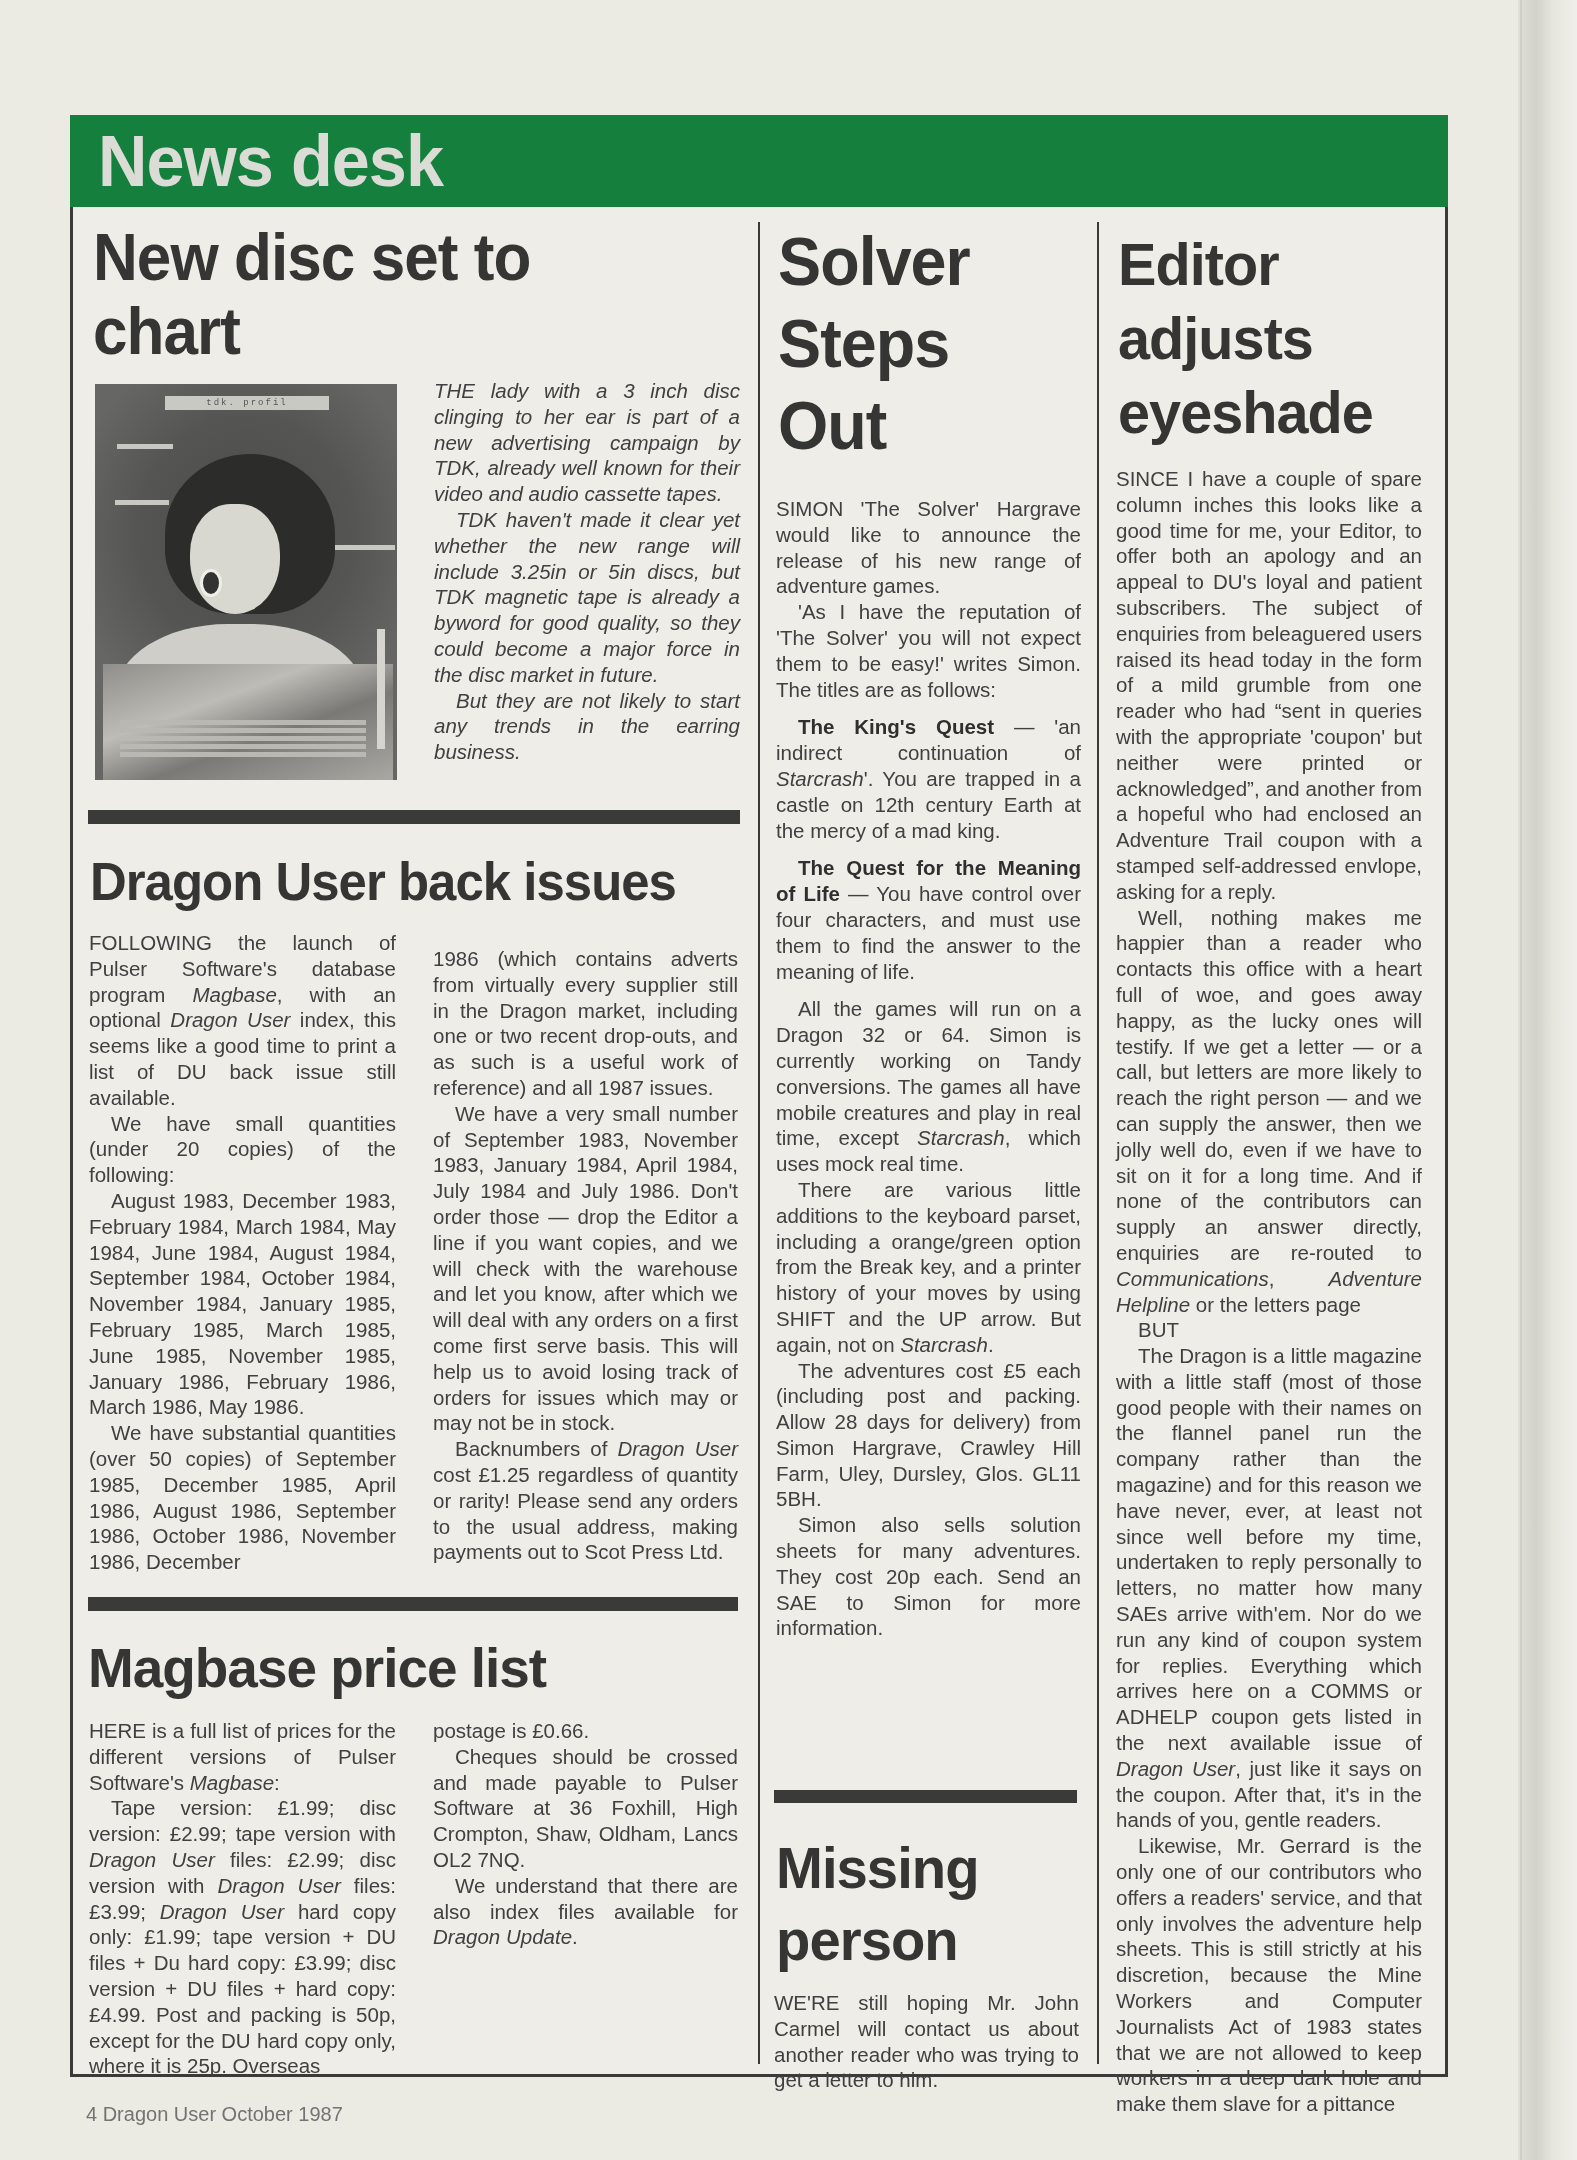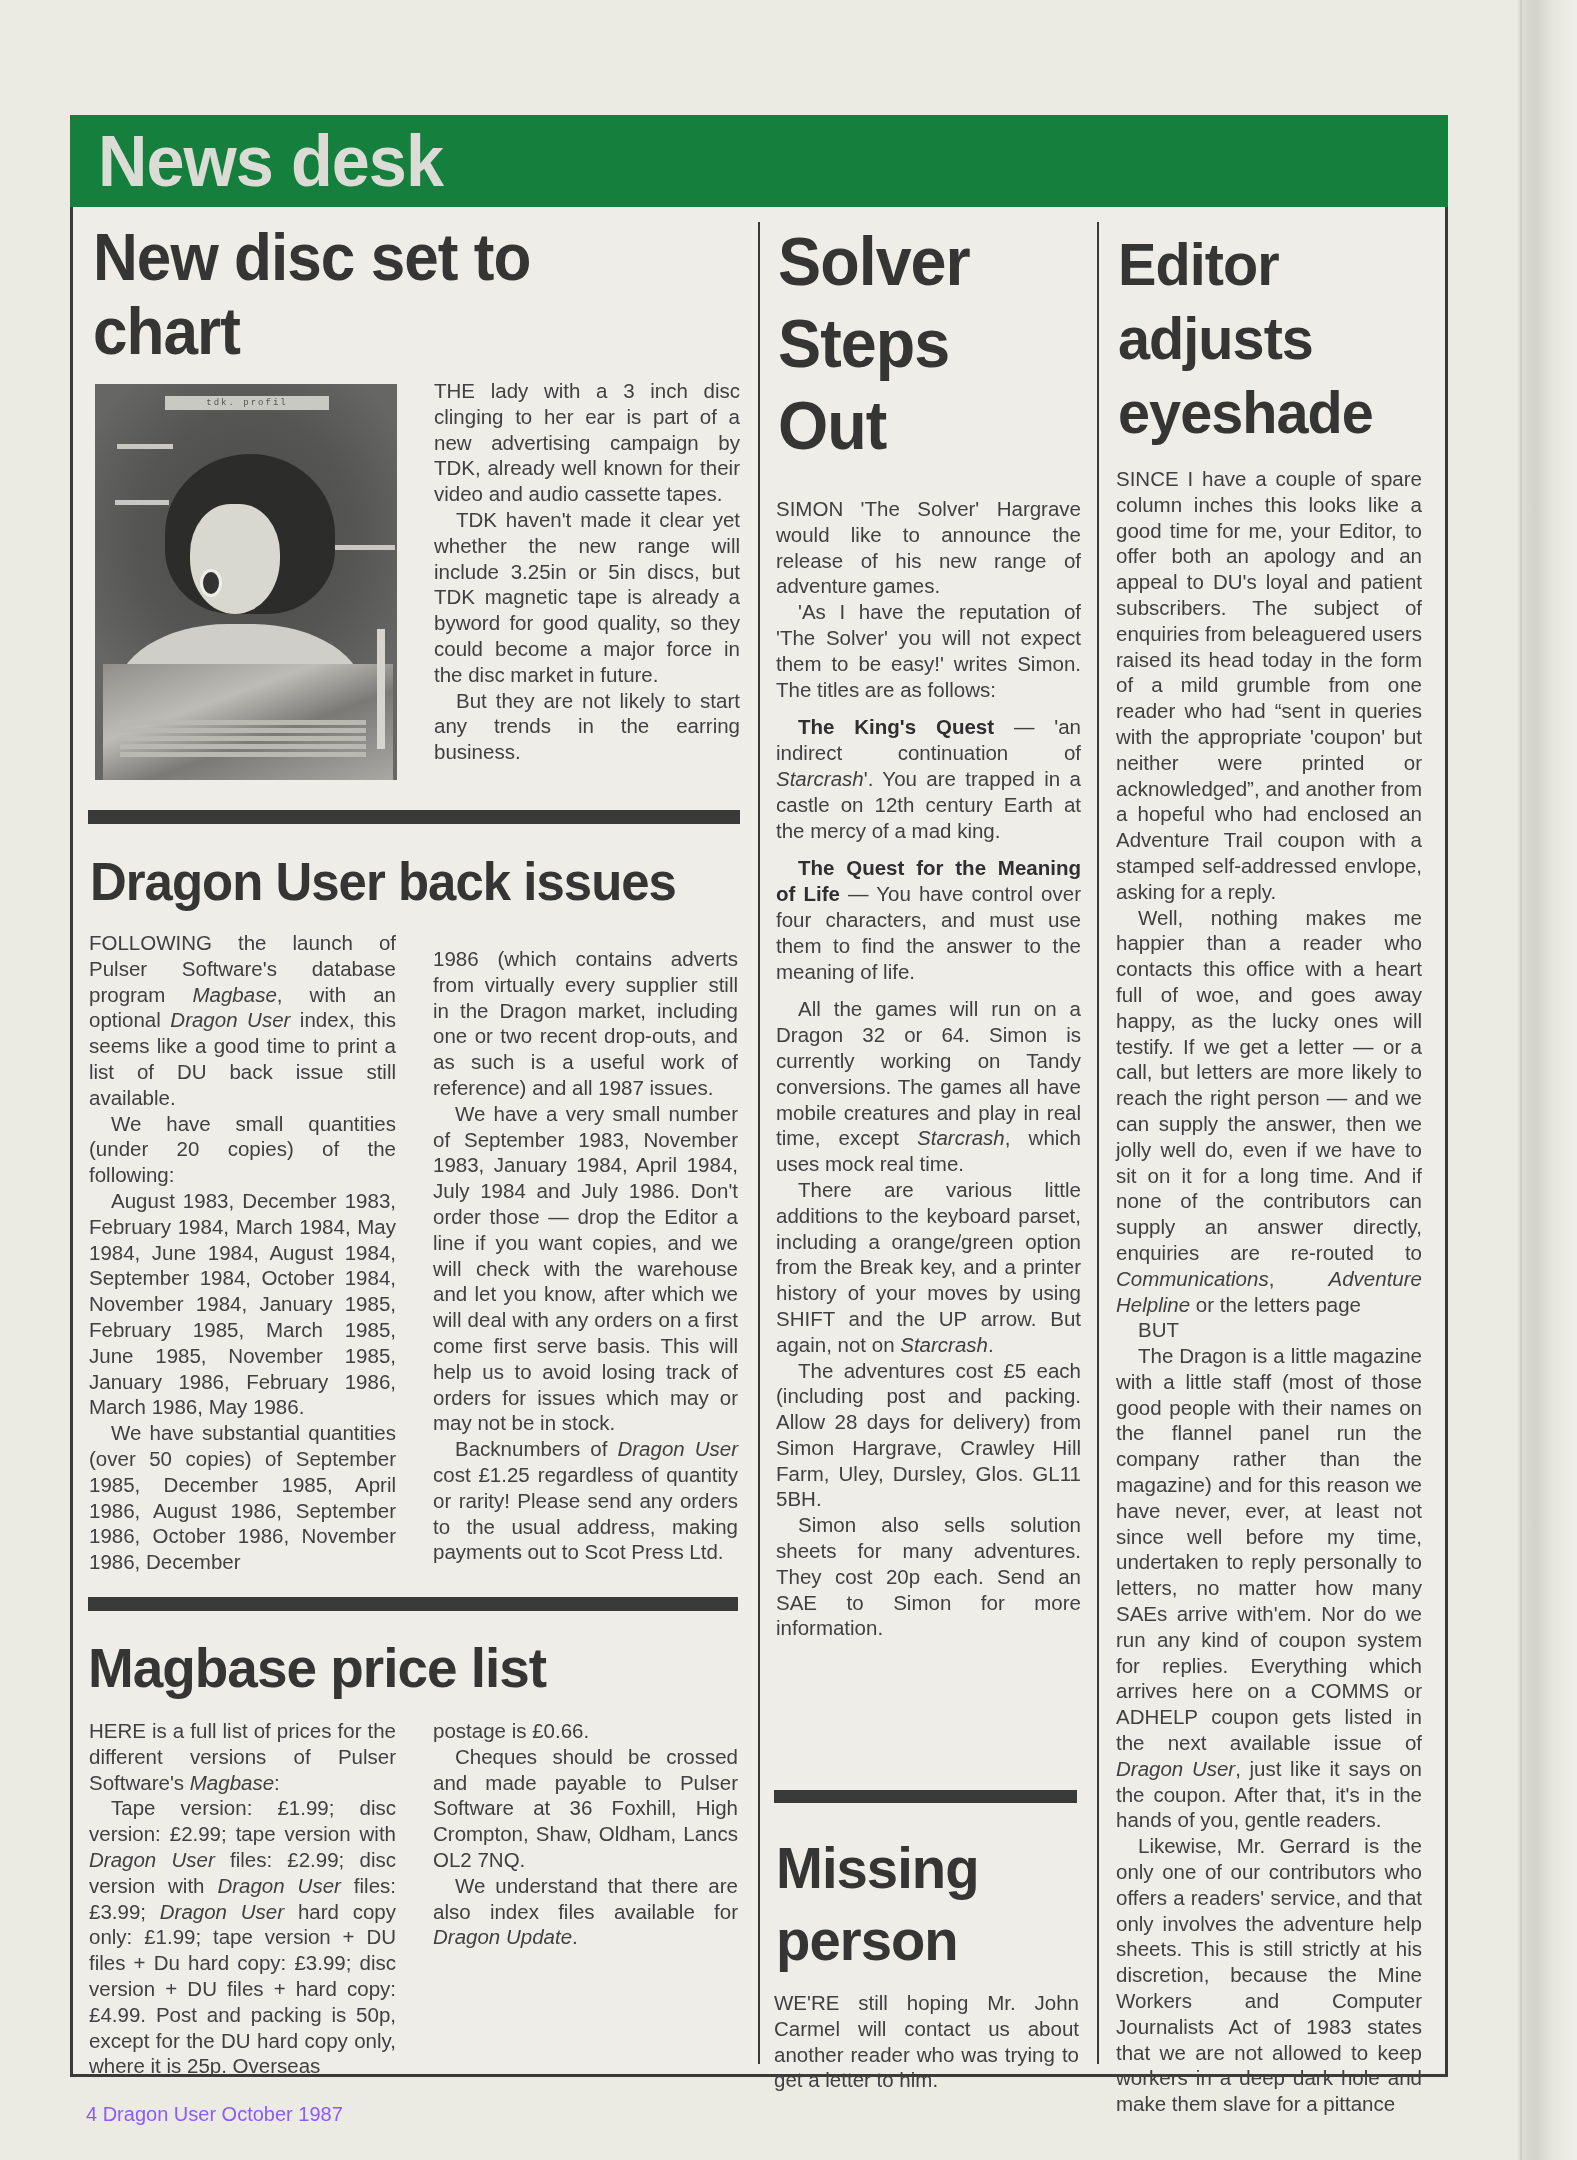--- a/index.html
+++ b/index.html
@@ -80,21 +80,21 @@
     position:absolute; left:105px; top:185px; width:16px; height:22px; border-radius:50%;
     border:3px solid #efefea; background:#333;
   }
   .photo .ticker {
     position:absolute; left:282px; top:245px; width:8px; height:120px; background:#d5d4ce;
   }
   .photo .stripes { position:absolute; left:25px; top:336px; width:246px; }
   .photo .stripes div { height:5px; margin-bottom:3px; background:#b9b8b2; }
   .photo .pointer { position:absolute; height:5px; background:#c8c7c2; }
   .footer {
-    position:absolute; left:86px; top:2103px; font-size:20px; color:#8b5cf6;
+    position:absolute; left:86px; top:2103px; font-size:20px; color:#737373;
     font-family:"Liberation Sans", sans-serif;
   }
 </style>
 </head>
 <body>
 
 <div class="right-edge"></div>
 
 <div class="page-frame"></div>
 
@@ -124,21 +124,21 @@
   <div class="ticker"></div>
   <div class="stripes">
     <div></div>
       <div></div>
       <div></div>
       <div></div>
       <div></div>
   </div>
 </div>
 
-<div class="text" style="left:434px; top:378px; width:306px;">
+<div class="text" style="left:434px; top:378px; width:306px;font-style:italic;">
   <p>THE lady with a 3 inch disc clinging to her ear is part of a new advertising campaign by TDK, already well known for their video and audio cassette tapes.</p>
   <p class="ind">TDK haven't made it clear yet whether the new range will include 3.25in or 5in discs, but TDK magnetic tape is already a byword for good quality, so they could become a major force in the disc market in future.</p>
   <p class="ind">But they are not likely to start any trends in the earring business.</p>
 </div>
 
 <div class="h-bar" style="left:88px; top:810px; width:652px; height:14px;"></div>
 
 <div class="headline" style="left:90px; top:852px; font-size:53px; line-height:60px; transform:scaleX(0.96);">Dragon User back issues</div>
 
 <div class="text" style="left:89px; top:930px; width:307px;">

